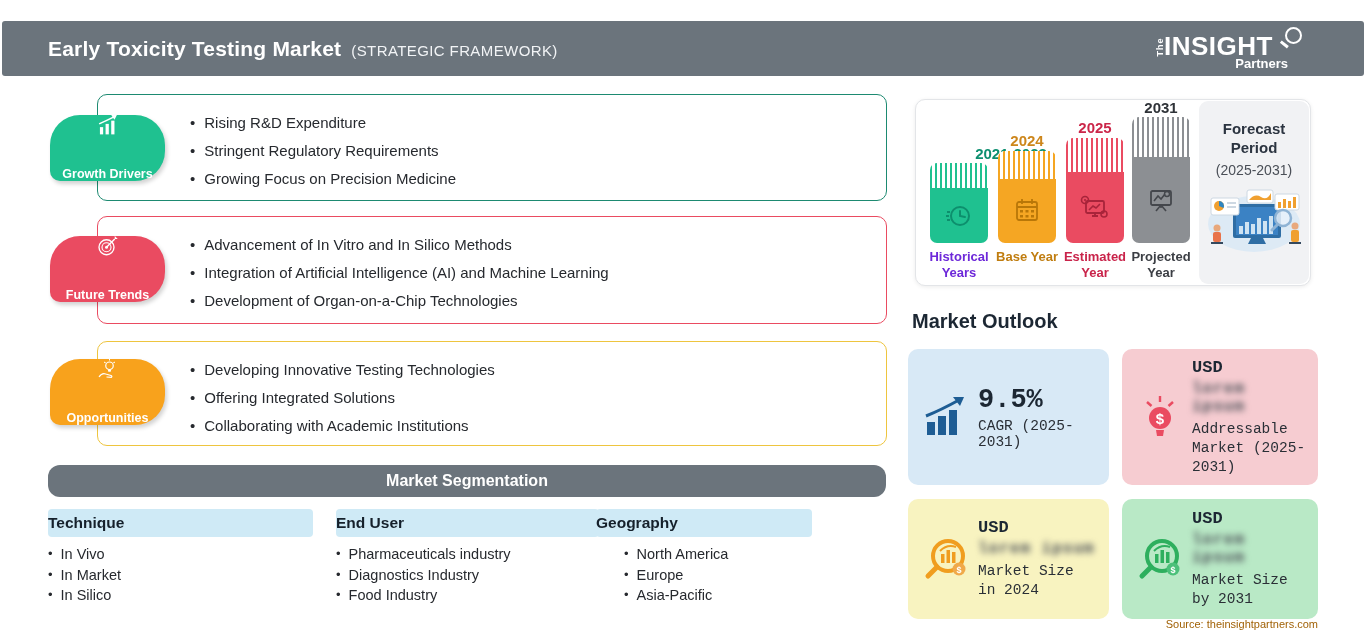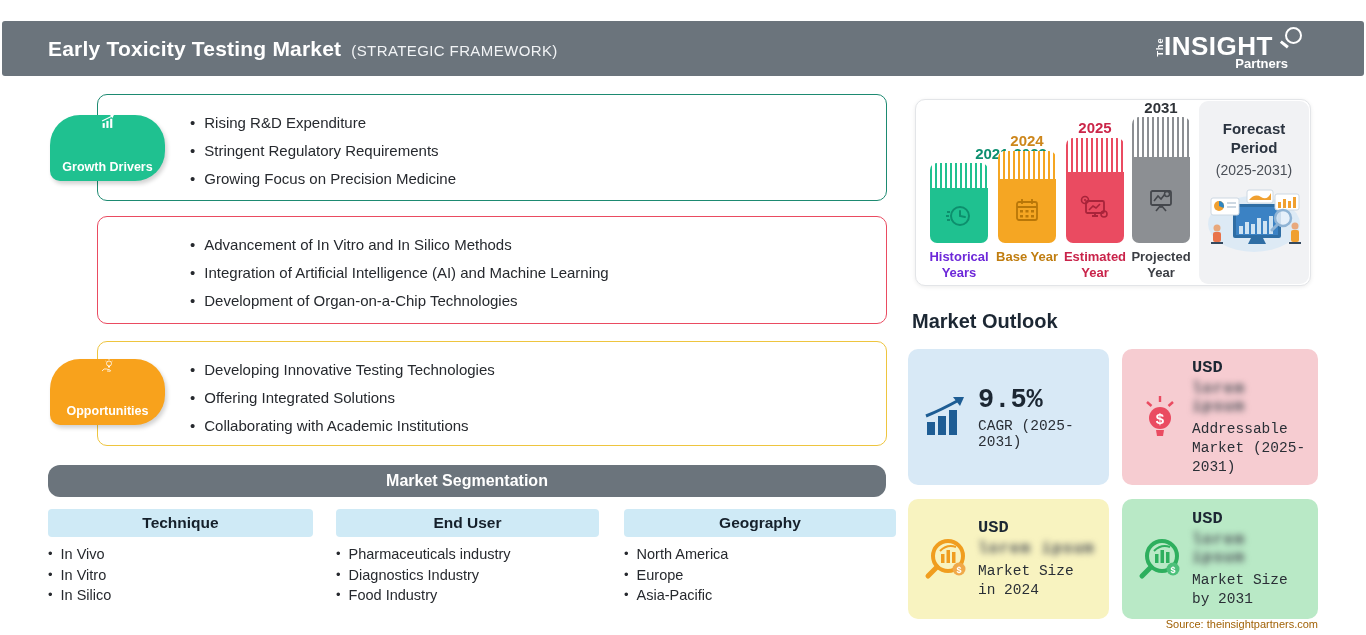--- a/index.html
+++ b/index.html
@@ -28,38 +28,38 @@
            padding:14px 18px 10px 92px; }
   .frame-green  { top:75px;  height:107px; border:1.5px solid #1d8a71; }
   .frame-red    { top:197px; height:108px; border:1.5px solid #ea4b61; }
   .frame-orange { top:322px; height:105px; border:1.5px solid #eec53f; }
   .bullet { display:flex; align-items:flex-start; gap:9px; font-size:15px; color:#26292e;
             line-height:28px; }
   .bullet .dot { color:#26292e; font-size:15px; }
 
   .badge { position:absolute; left:50px; width:115px; height:66px; z-index:3;
            border-radius:30px 30px 30px 10px; display:flex; flex-direction:column;
-           align-items:center; justify-content:space-between; padding-bottom:7px;
+           align-items:center; justify-content:space-between; 
            box-shadow:2px 3px 4px rgba(0,0,0,.18);gap:28px; }
   .badge-green  { top:96px;  background:#1fc190; }
   .badge-red    { top:217px; background:#ea4b61; }
   .badge-orange { top:340px; background:#f8a21c; }
   .badge-label { color:#fff; font-size:12.5px; font-weight:bold; white-space:nowrap; }
   .badge-icon { margin-bottom:3px; }
 
   
   .seg-bar { position:absolute; left:48px; top:446px; width:838px; height:32px;
              background:#6b747c; border-radius:12px; display:flex; align-items:center;
              justify-content:center; color:#fff; font-size:16px; font-weight:bold; }
   .seg-chip { position:absolute; top:490px; height:28px; background:#cfeaf6; border-radius:4px;
-              display:flex; align-items:center; justify-content:center;
+              display:flex; align-items:center; 
               color:#15202b; font-size:15.5px; font-weight:bold; }
   .chip-1 { left:48px;  width:265px; }
   .chip-2 { left:336px; width:263px; }
-  .chip-3 { left:624px; width:272px; }
+  .chip-3 { left:596px; width:216px; }
   .seg-list { position:absolute; top:525px; }
   .list-1 { left:48px; } .list-2 { left:336px; } .list-3 { left:624px; }
   .seg-item { display:flex; gap:8px; font-size:14.5px; color:#26292e; line-height:20.5px; }
   .seg-item .dot { font-size:13px; }
 
   
   .timeline-card { position:absolute; left:915px; top:80px; width:396px; height:187px;
                    background:#fff; border:1px solid #e3e5e8; border-radius:10px;
                    box-shadow:0 1px 4px rgba(0,0,0,.08); }
   .forecast-panel { position:absolute; left:1199px; top:82px; width:110px; height:183px;
@@ -166,20 +166,30 @@
       </div>
     <div class="bullet">
         <span class="dot">•</span>
         <span>Integration of Artificial Intelligence (AI) and Machine Learning</span>
       </div>
     <div class="bullet">
         <span class="dot">•</span>
         <span>Development of Organ-on-a-Chip Technologies</span>
       </div>
   </div>
+  <div class="badge badge-red">
+    <svg class="badge-icon" width="30" height="28" viewBox="0 0 30 28">
+      <circle cx="13" cy="15" r="10" stroke="#fff" stroke-width="1.8" fill="none"></circle>
+      <circle cx="13" cy="15" r="6" stroke="#fff" stroke-width="1.5" fill="none"></circle>
+      <circle cx="13" cy="15" r="2" fill="#fff"></circle>
+      <line x1="13" y1="15" x2="24" y2="4" stroke="#fff" stroke-width="1.8"></line>
+      <path d="M24 4 L24 0 L28 4 Z" fill="#fff"></path>
+    </svg>
+    <span class="badge-label">Future Trends</span>
+  </div>
 
   <div class="frame frame-orange">
     <div class="bullet">
         <span class="dot">•</span>
         <span>Developing Innovative Testing Technologies</span>
       </div>
     <div class="bullet">
         <span class="dot">•</span>
         <span>Offering Integrated Solutions</span>
       </div>
@@ -214,21 +224,21 @@
     <span>Geography</span>
   </div>
 
   <div class="seg-list list-1">
     <div class="seg-item">
         <span class="dot">•</span>
         <span>In Vivo</span>
       </div>
     <div class="seg-item">
         <span class="dot">•</span>
-        <span>In Vitro</span>
+        <span>In Market</span>
       </div>
     <div class="seg-item">
         <span class="dot">•</span>
         <span>In Silico</span>
       </div>
   </div>
   <div class="seg-list list-2">
     <div class="seg-item">
         <span class="dot">•</span>
         <span>Pharmaceuticals industry</span>

